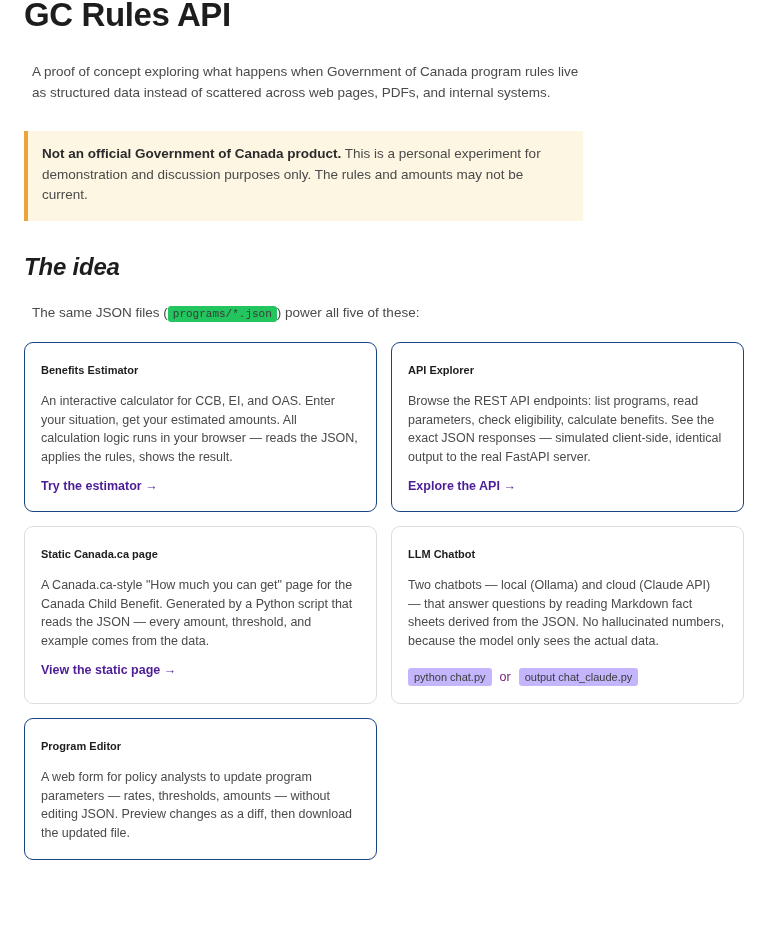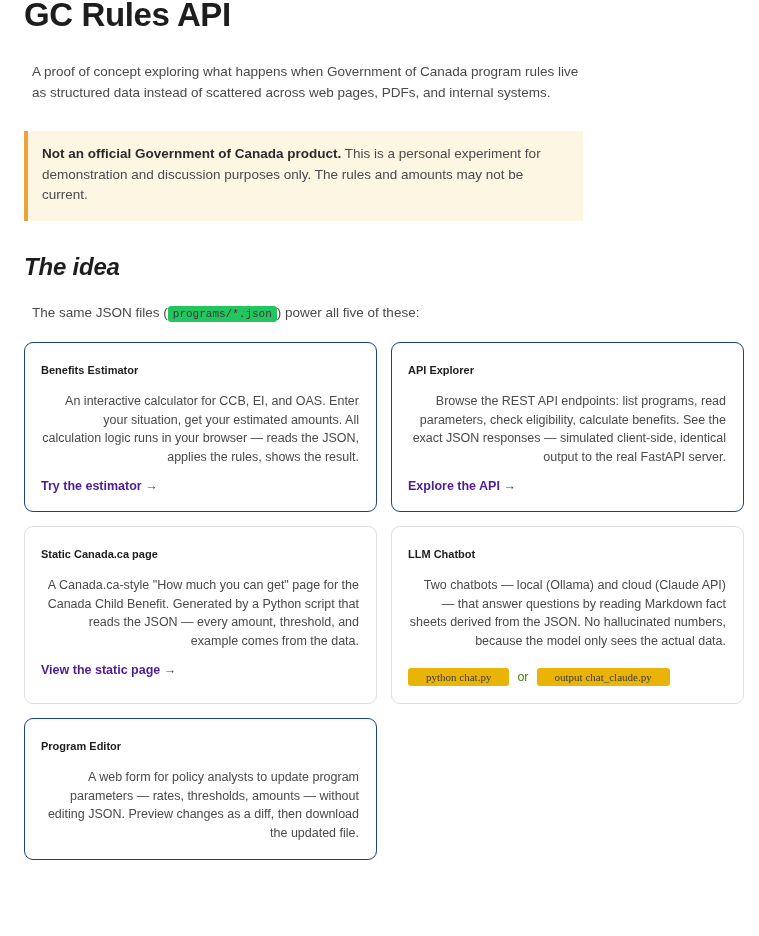--- a/index.html
+++ b/index.html
@@ -112,50 +112,49 @@
     line-height: 19px;
     font-weight: bold;
     color: #1d1d1d;
     margin: 0;
   }
   .card-body {
     font-size: 12.5px;
     line-height: 18.5px;
     color: #4a4a4a;
     margin: 12px 0 0 0;
-    text-align: right;
   }
   .card-link {
     display: inline-block;
     margin-top: 12px;
     font-size: 12.5px;
     line-height: 16px;
     font-weight: bold;
     color: #4c1d95;
     text-decoration: none;
   }
   .cmd-row {
     margin-top: 18px;
     display: flex;
     align-items: center;
     gap: 8px;
     flex-wrap: wrap;
   }
   .cmd-chip {
-    font-family: Liberation Serif, serif;
+    font-family: Liberation Sans, sans-serif;
     font-size: 11px;
-    background: #eab308;
+    background: #c4b5fd;
     color: #3b3b3b;
-    padding: 3px 18px;
+    padding: 3px 6px;
     border-radius: 3px;
     white-space: nowrap;
   }
   .cmd-or {
     font-size: 12.5px;
-    color: #4d7c0f;
+    color: #701a75;
   }
   .card-1 { order: 1; }
   .card-2 { order: 2; }
   .card-3 { order: 3; }
   .card-4 { order: 4; }
   .card-5 { order: 5; }
 </style>
 </head>
 <body>
 

